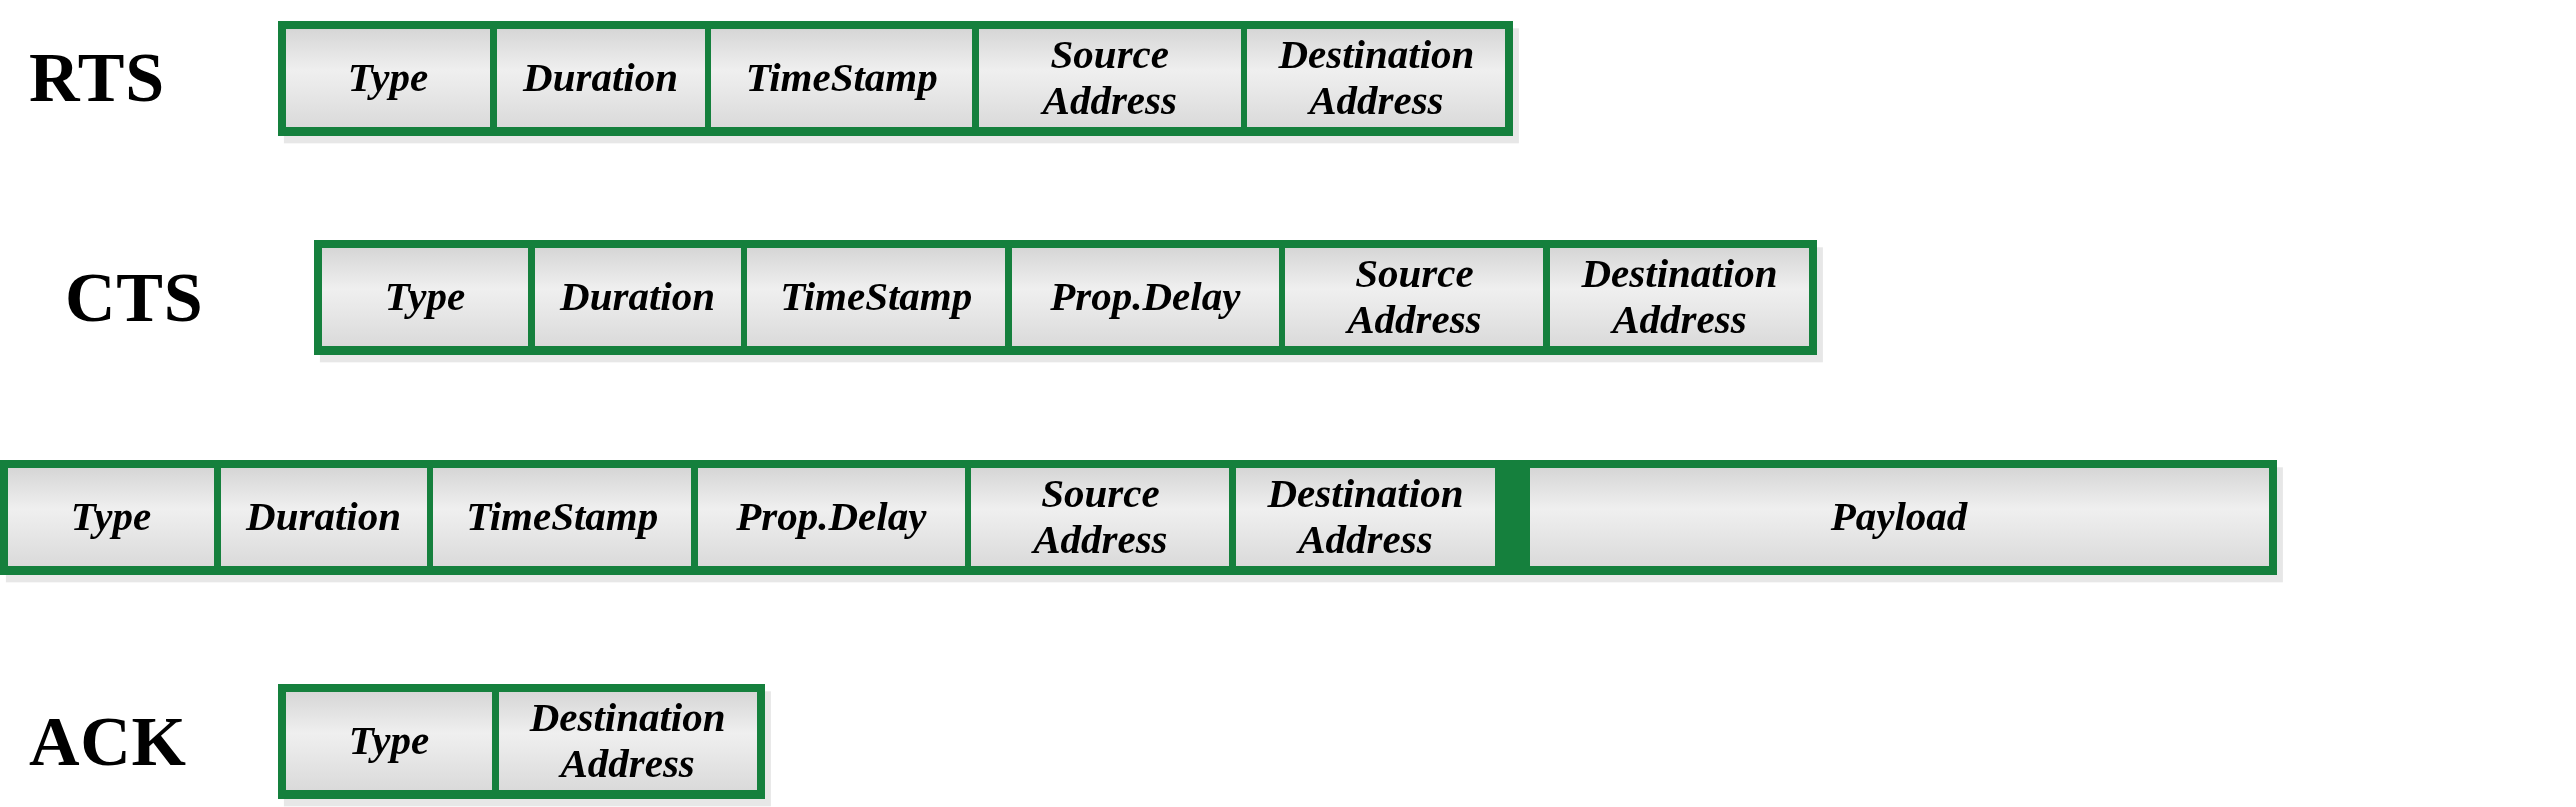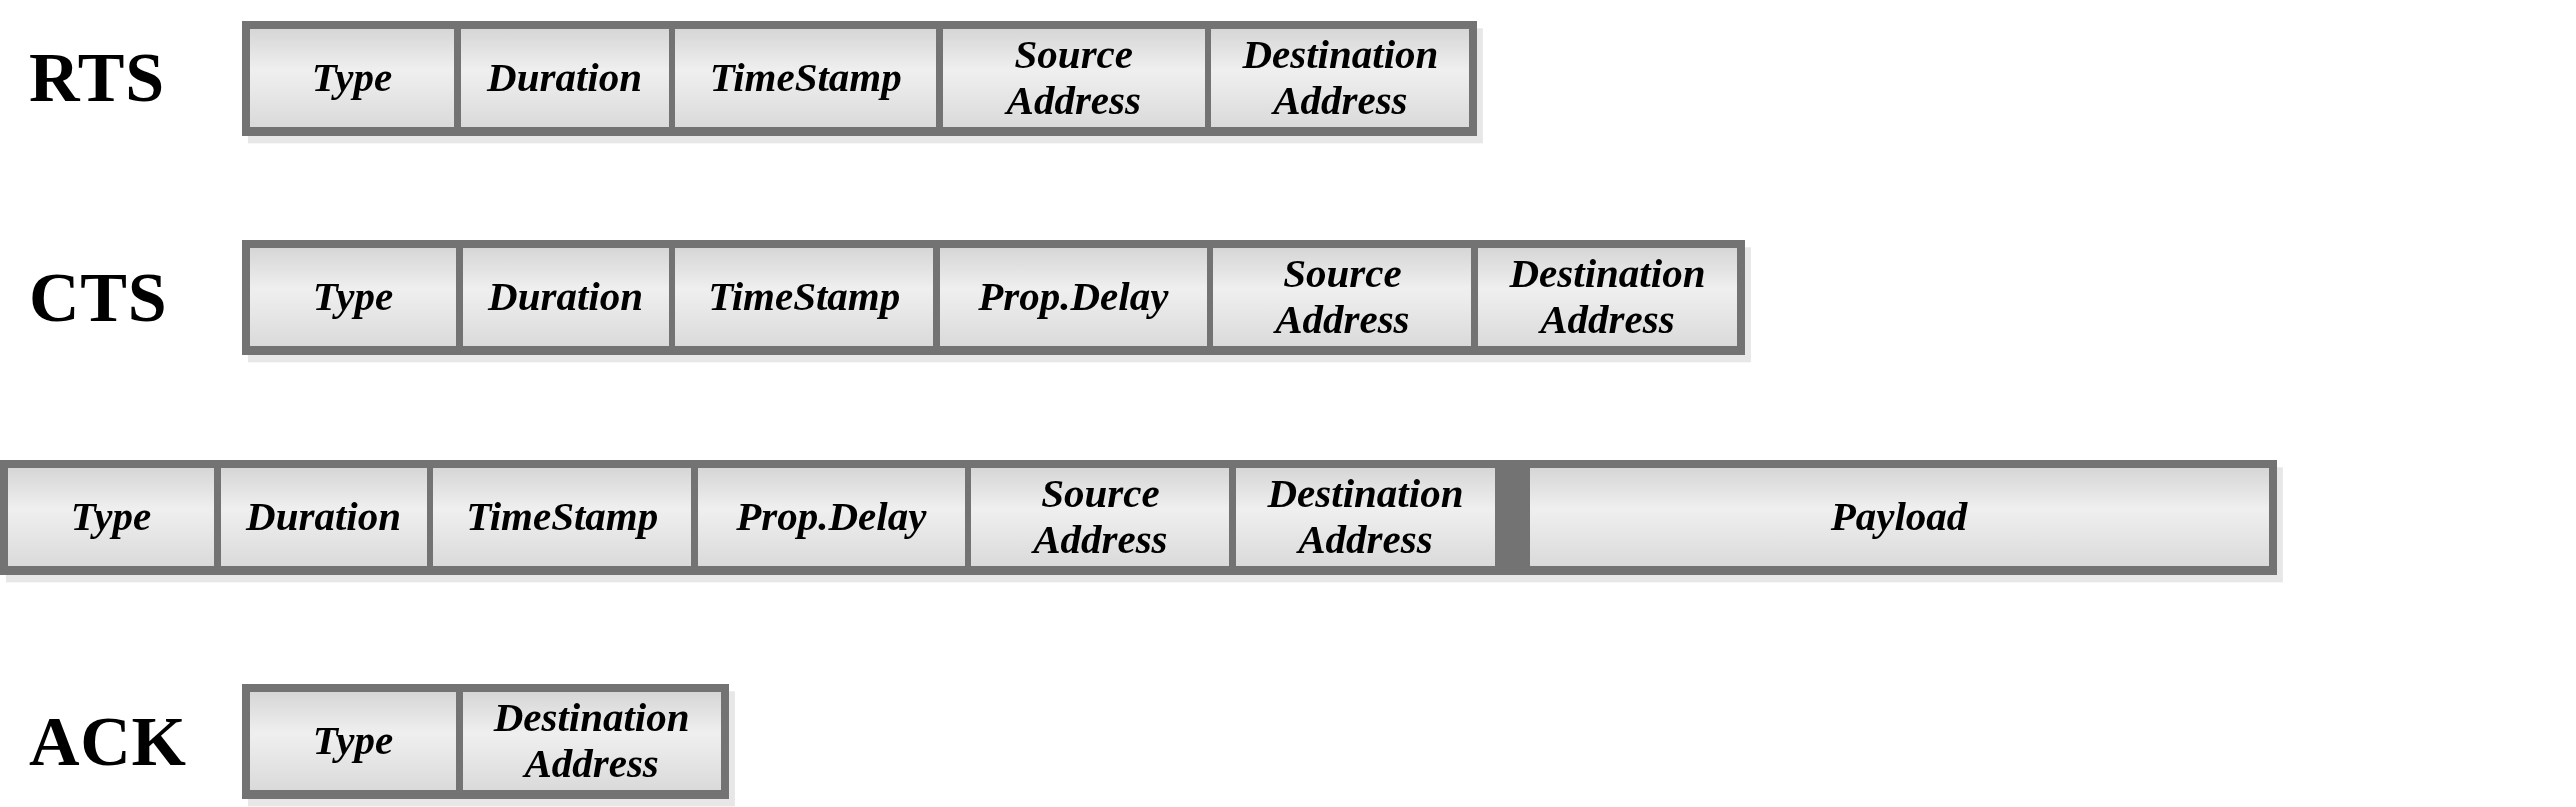--- a/index.html
+++ b/index.html
@@ -19,42 +19,42 @@
     inset: 0;
   }
   .frame-row {
     position: absolute;
     left: 0;
     height: 115px;
     display: flex;
     align-items: center;
   }
   .row-0 { top: 20.6px; }
-  .row-1 { top: 240px; }
+  .row-1 { top: 240px; padding-left: 36px; }
   .row-2 { top: 460px; }
   .row-3 { top: 684px; }
   .frame-label {
-    width: 242px;
+    width: 278px;
     padding-left: 29px;
     box-sizing: border-box;
     font-weight: bold;
     font-size: 70px;
     line-height: 1;
     color: #000000;
     letter-spacing: 0.7px;
     flex: 0 0 auto;
   }
   .frame-table {
     display: flex;
     flex: 0 0 auto;
     height: 115px;
     box-sizing: border-box;
     padding: 8px;
     gap: 6.6px;
-    background: #737373;
+    background: #15803d;
     box-shadow: 5.9px 7.3px 0 rgba(120,120,120,0.18);
   }
   .field-cell {
     box-sizing: border-box;
     height: 98px;
     display: flex;
     align-items: center;
     justify-content: center;
     text-align: center;
     font-style: italic;

